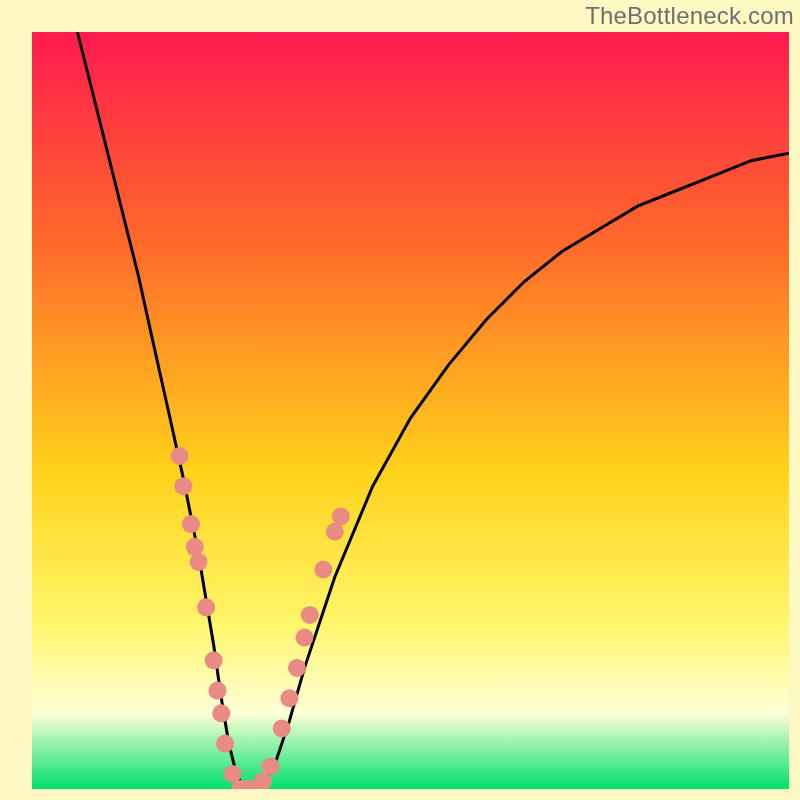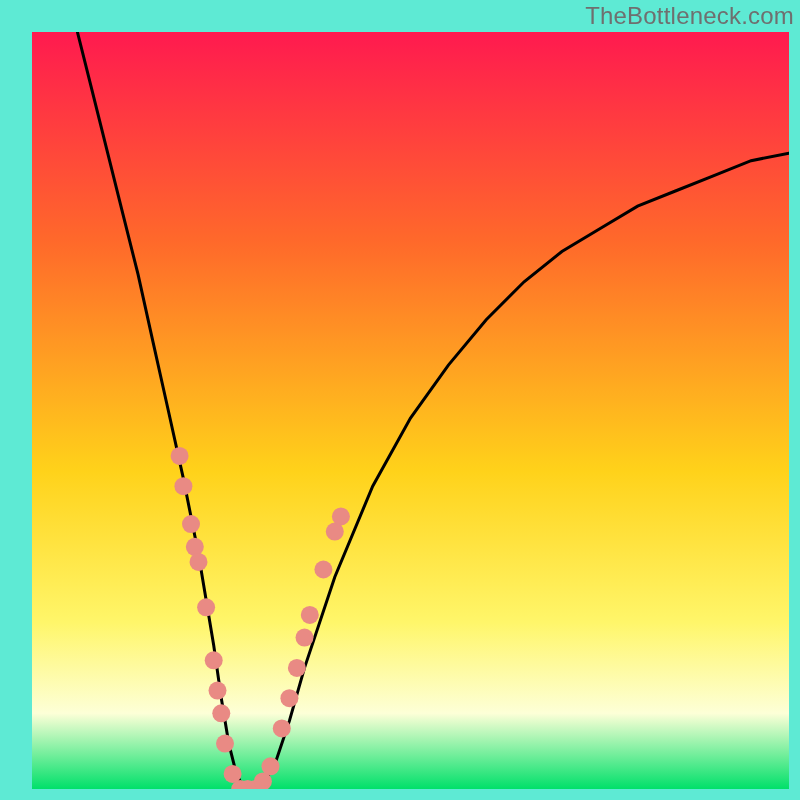--- a/index.html
+++ b/index.html
@@ -10,21 +10,21 @@
     overflow: hidden;
     background: #000;
     font-family: Arial, Helvetica, sans-serif;
   }
   .frame {
     position: absolute;
     left: 0;
     top: 0;
     width: 800px;
     height: 800px;
-    background: #5eead4;
+    background: #fef9c3;
   }
   .plot {
     position: absolute;
     box-sizing: border-box;
   }
   .watermark {
     position: absolute;
     top: 2px;
     right: 6px;
     color: #6f6f6f;

